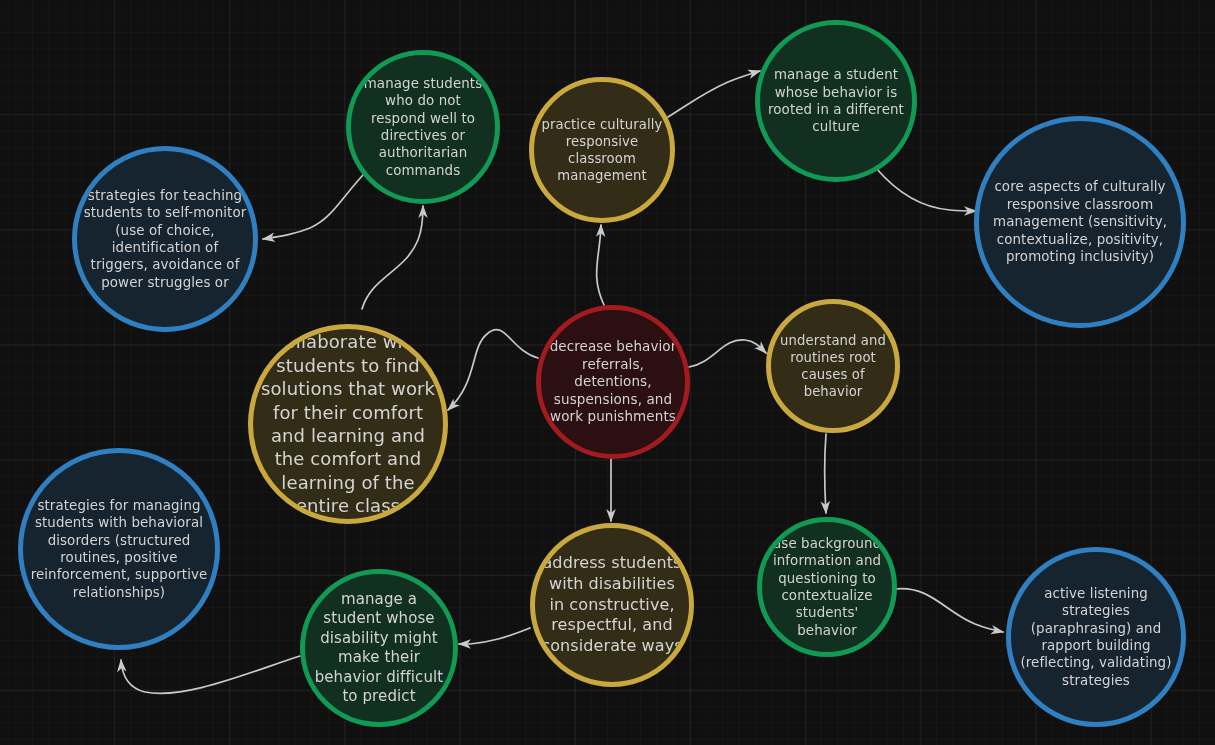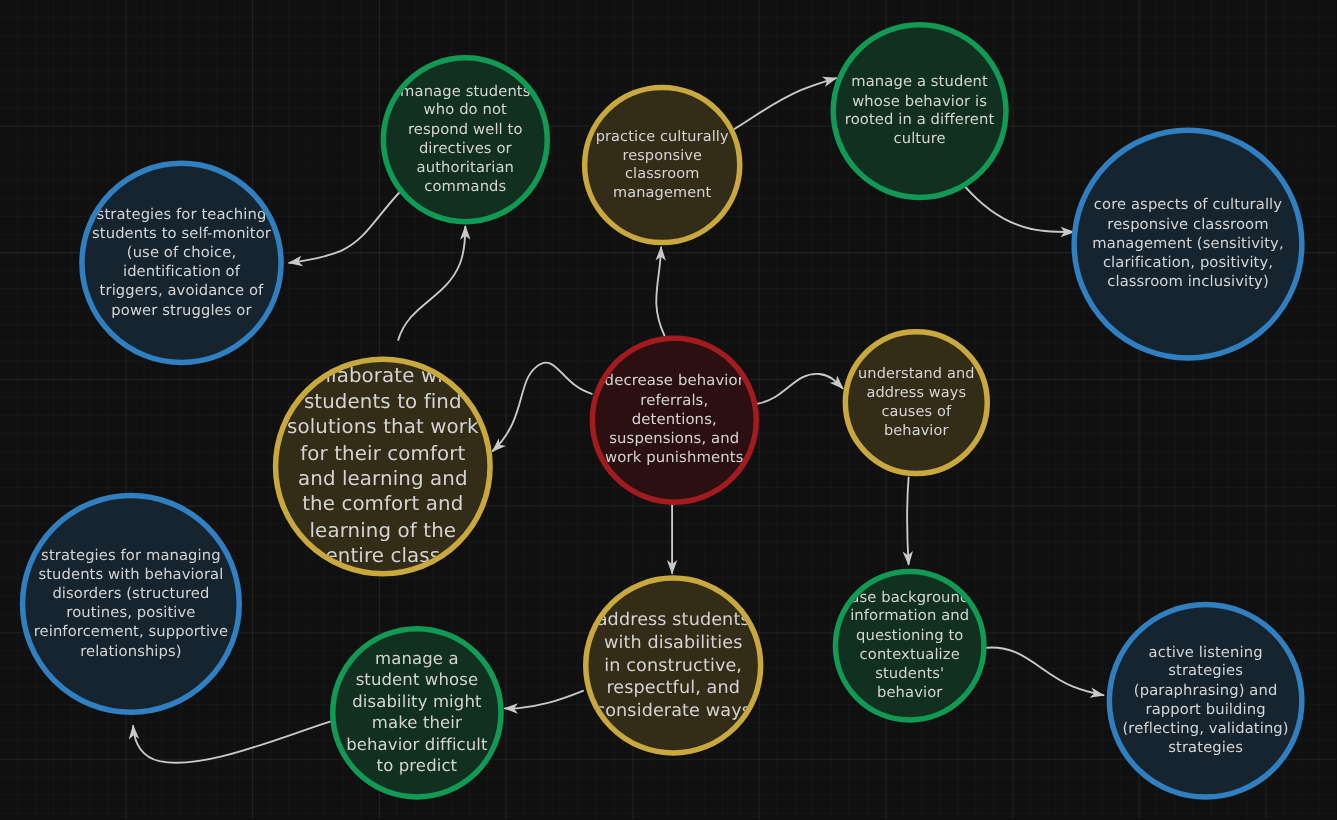--- a/index.html
+++ b/index.html
@@ -83,42 +83,42 @@
       <div class="node" style="left: 536px; top: 305px; width: 154px; height: 154px; font-size: 13.5px; background: rgb(43, 15, 17); border: 5px solid rgb(163, 26, 31);">
         <span class="node-label">decrease behavior referrals, detentions, suspensions, and work punishments</span>
       </div>
       <div class="node" style="left: 529px; top: 77px; width: 146px; height: 146px; font-size: 13.2px; background: rgb(51, 45, 24); border: 5px solid rgb(201, 168, 62);">
         <span class="node-label">practice culturally responsive classroom management</span>
       </div>
       <div class="node" style="left: 248px; top: 324px; width: 200px; height: 200px; font-size: 18px; background: rgb(51, 45, 24); border: 5px solid rgb(201, 168, 62);">
         <span class="node-label">collaborate with students to find solutions that work for their comfort and learning and the comfort and learning of the entire class</span>
       </div>
       <div class="node" style="left: 766px; top: 299px; width: 134px; height: 134px; font-size: 13.2px; background: rgb(51, 45, 24); border: 5px solid rgb(201, 168, 62);">
-        <span class="node-label">understand and address ways causes of behavior</span>
+        <span class="node-label">understand and routines root causes of behavior</span>
       </div>
       <div class="node" style="left: 530px; top: 523px; width: 164px; height: 164px; font-size: 16px; background: rgb(51, 45, 24); border: 5px solid rgb(201, 168, 62);">
         <span class="node-label">address students with disabilities in constructive, respectful, and considerate ways</span>
       </div>
       <div class="node" style="left: 346px; top: 50px; width: 154px; height: 154px; font-size: 13.4px; background: rgb(17, 48, 31); border: 5px solid rgb(17, 154, 83);">
         <span class="node-label">manage students who do not respond well to directives or authoritarian commands</span>
       </div>
       <div class="node" style="left: 755px; top: 20px; width: 162px; height: 162px; font-size: 13.4px; background: rgb(17, 48, 31); border: 5px solid rgb(17, 154, 83);">
         <span class="node-label">manage a student whose behavior is rooted in a different culture</span>
       </div>
       <div class="node" style="left: 757px; top: 517px; width: 140px; height: 140px; font-size: 13.4px; background: rgb(17, 48, 31); border: 5px solid rgb(17, 154, 83);">
         <span class="node-label">use background information and questioning to contextualize students' behavior</span>
       </div>
       <div class="node" style="left: 300px; top: 569px; width: 158px; height: 158px; font-size: 15px; background: rgb(17, 48, 31); border: 5px solid rgb(17, 154, 83);">
         <span class="node-label">manage a student whose disability might make their behavior difficult to predict</span>
       </div>
       <div class="node" style="left: 72px; top: 146px; width: 186px; height: 186px; font-size: 13.4px; background: rgb(22, 36, 47); border: 5px solid rgb(47, 127, 193);">
         <span class="node-label">strategies for teaching students to self-monitor (use of choice, identification of triggers, avoidance of power struggles or</span>
       </div>
       <div class="node" style="left: 974px; top: 116px; width: 212px; height: 212px; font-size: 13.4px; background: rgb(22, 36, 47); border: 5px solid rgb(47, 127, 193);">
-        <span class="node-label">core aspects of culturally responsive classroom management (sensitivity, clarification, positivity, classroom inclusivity)</span>
+        <span class="node-label">core aspects of culturally responsive classroom management (sensitivity, contextualize, positivity, promoting inclusivity)</span>
       </div>
       <div class="node" style="left: 18px; top: 448px; width: 202px; height: 202px; font-size: 13.4px; background: rgb(22, 36, 47); border: 5px solid rgb(47, 127, 193); text-align: center;">
         <span class="node-label">strategies for managing students with behavioral disorders (structured routines, positive reinforcement, supportive relationships)</span>
       </div>
       <div class="node" style="left: 1006px; top: 547px; width: 180px; height: 180px; font-size: 13.4px; background: rgb(22, 36, 47); border: 5px solid rgb(47, 127, 193);">
         <span class="node-label">active listening strategies (paraphrasing) and rapport building (reflecting, validating) strategies</span>
       </div>
     </div>
 
 </div>

